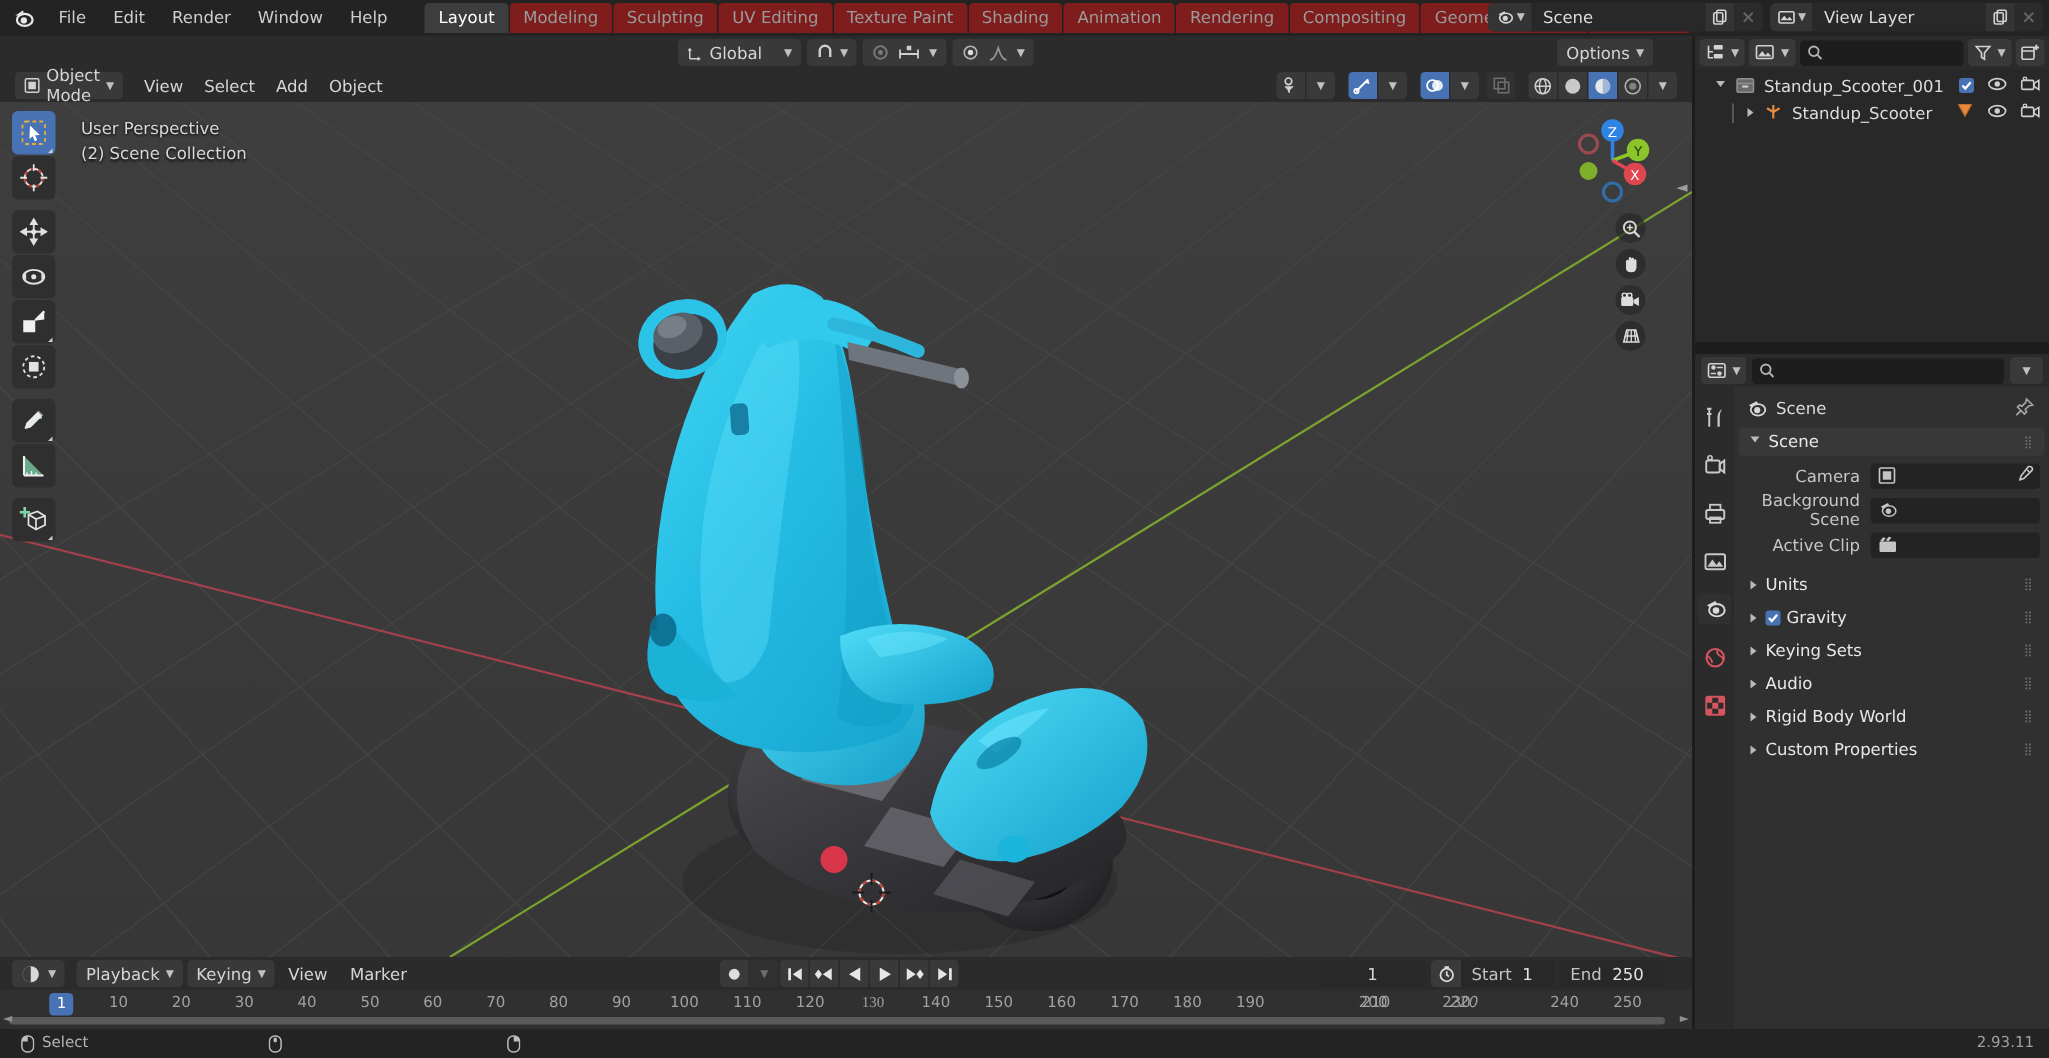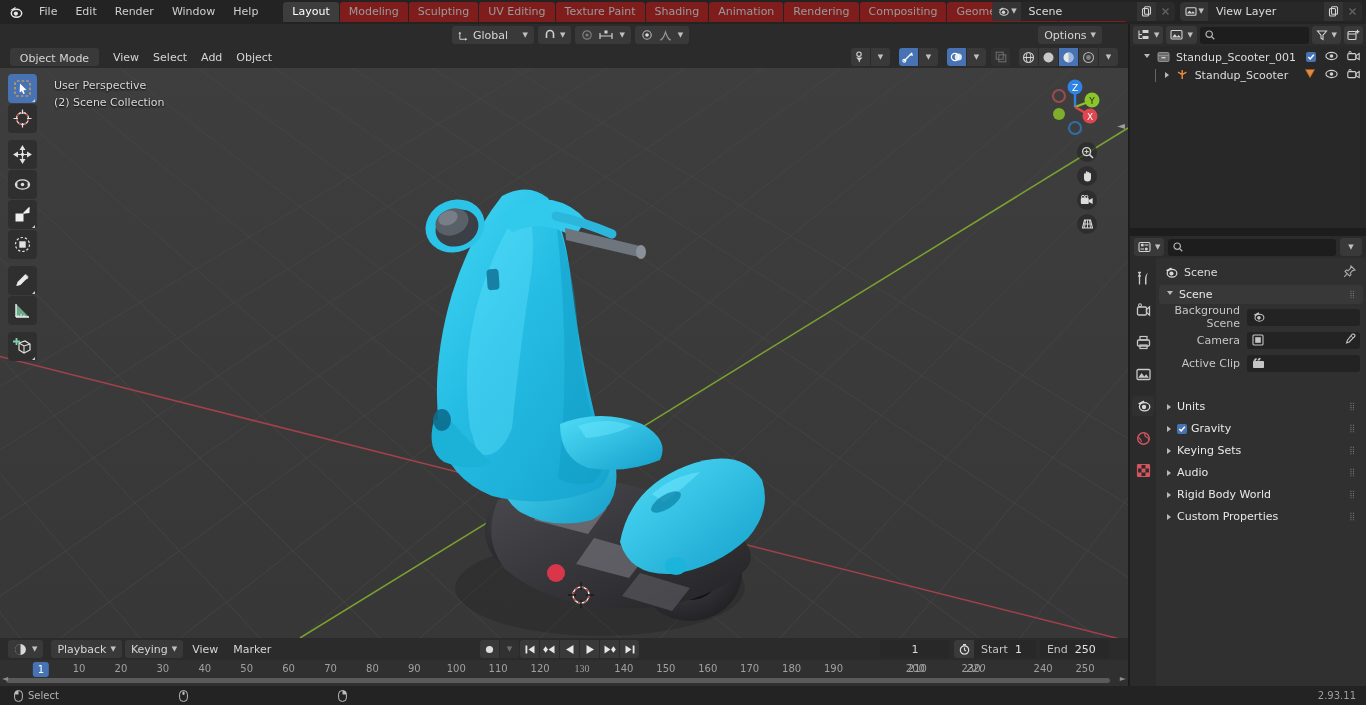--- a/index.html
+++ b/index.html
@@ -221,21 +221,21 @@
     </div>
     <div style="position:absolute;right:26px;">
       <div class="hdr-btn">
         <span>Options</span>
         <span class="chev">▼</span>
       </div>
     </div>
   </div>
 
   <div class="vp-header2">
-    <div class="hdr-btn" style="margin-left:10px;width:89px;flex-direction:column;">
+    <div class="hdr-btn" style="margin-left:10px;width:72px;">
       <svg width="12" height="12" viewBox="0 0 12 12">
           <rect x="1" y="1" width="10" height="10" rx="1" fill="none" stroke="#d2d2d2" stroke-width="1.1"></rect>
           <rect x="3.2" y="3.2" width="5.6" height="5.6" fill="#d2d2d2"></rect>
         </svg>
       <span style="flex:1;">Object Mode</span>
       <span class="chev">▼</span>
     </div>
     <div style="display:flex;align-items:center;gap:2px;margin-left:8px;">
       <div class="hdr-btn flat">View</div>
       <div class="hdr-btn flat">Select</div>
@@ -892,60 +892,60 @@
         </span>
       </div>
 
       <div class="panel-head">
         <span class="disc-tri down"></span>
         <span>Scene</span>
         <span class="grip">⣿</span>
       </div>
 
       <div class="prop-row">
-        <span class="prop-label">Background Scene</span>
-        <span class="prop-field">
-          <svg width="13" height="12" viewBox="0 0 15 14">
-              <ellipse cx="8.6" cy="7.8" rx="5.2" ry="4.1" fill="none" stroke="#c5c5c5" stroke-width="1.2"></ellipse>
-              <circle cx="8" cy="8" r="2.1" fill="#c5c5c5"></circle>
-              <path d="M2 4.5 L7.6 1.6 L8.5 3 L3.8 5.8 Z" fill="#c5c5c5"></path>
-            </svg>
-          <span></span>
-        </span>
-      </div>
-
-      <div class="prop-row">
         <span class="prop-label">Camera</span>
         <span class="prop-field">
           <svg width="12" height="12" viewBox="0 0 12 12">
               <rect x="1" y="1" width="10" height="10" rx="1" fill="none" stroke="#c5c5c5" stroke-width="1.1"></rect>
               <rect x="3.2" y="3.2" width="5.6" height="5.6" fill="#c5c5c5"></rect>
             </svg>
           <span></span>
           <span class="eyedrop">
             <svg width="12" height="12" viewBox="0 0 12 12">
                 <path d="M8.2 1.2 Q10 0.6 10.8 2 Q11.4 3.3 10 4.2 L5.2 9 L2.6 9.8 L3.4 7.2 Z" fill="none" stroke="#c8c8c8" stroke-width="1.1"></path>
                 <path d="M7.4 3.2 L9 4.8" stroke="#c8c8c8" stroke-width="1"></path>
               </svg>
           </span>
         </span>
       </div>
 
       <div class="prop-row">
+        <span class="prop-label">Background Scene</span>
+        <span class="prop-field">
+          <svg width="13" height="12" viewBox="0 0 15 14">
+              <ellipse cx="8.6" cy="7.8" rx="5.2" ry="4.1" fill="none" stroke="#c5c5c5" stroke-width="1.2"></ellipse>
+              <circle cx="8" cy="8" r="2.1" fill="#c5c5c5"></circle>
+              <path d="M2 4.5 L7.6 1.6 L8.5 3 L3.8 5.8 Z" fill="#c5c5c5"></path>
+            </svg>
+          <span></span>
+        </span>
+      </div>
+
+      <div class="prop-row">
         <span class="prop-label">Active Clip</span>
         <span class="prop-field">
           <svg width="13" height="12" viewBox="0 0 13 12">
               <rect x="1" y="4" width="11" height="7" rx="0.8" fill="#c5c5c5"></rect>
               <path d="M1.4 3.6 L3.4 1.2 L5.2 1.8 L3.2 4.2 Z M5.2 3.2 L7.2 0.8 L9 1.4 L7 3.8 Z" fill="#c5c5c5"></path>
             </svg>
           <span></span>
         </span>
       </div>
 
-      <div class="panel-head plain" style="margin-top:24px;text-align:center;">
+      <div class="panel-head plain" style="margin-top:7px;text-align:center;">
         <span class="disc-tri"></span>
         <span>Units</span>
         <span class="grip">⣿</span>
       </div>
       <div class="panel-head plain" style="margin-top:2px;">
         <span class="disc-tri"></span>
         <span class="checkbox">
           <svg width="8" height="8" viewBox="0 0 8 8">
               <path d="M1.3 4 L3.2 6 L6.8 1.8" fill="none" stroke="#fff" stroke-width="1.5"></path>
             </svg>

